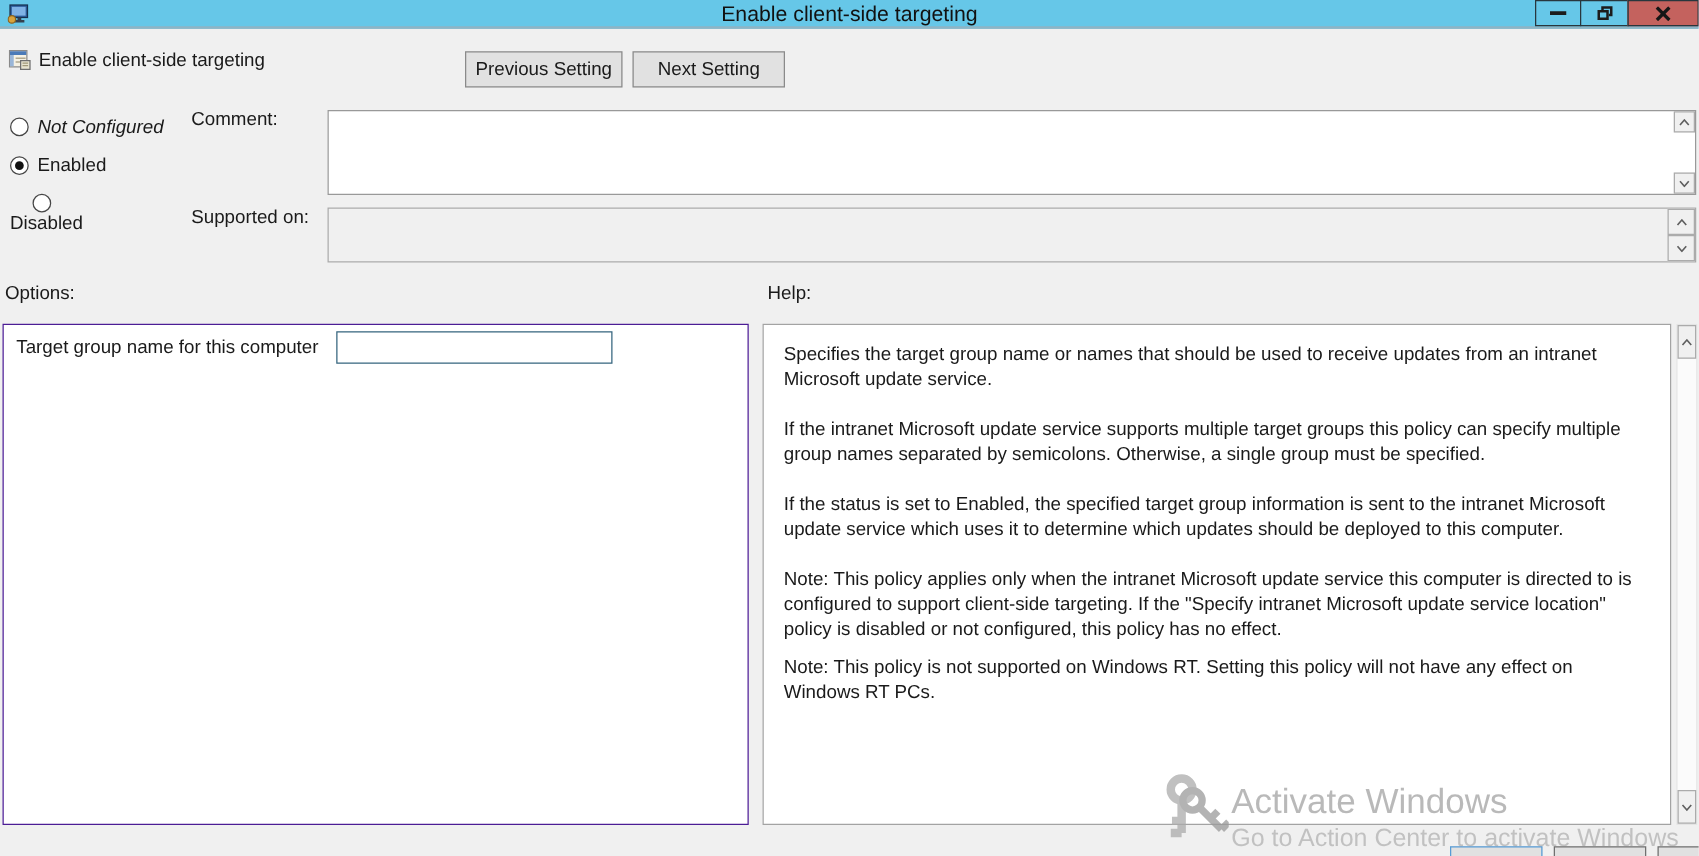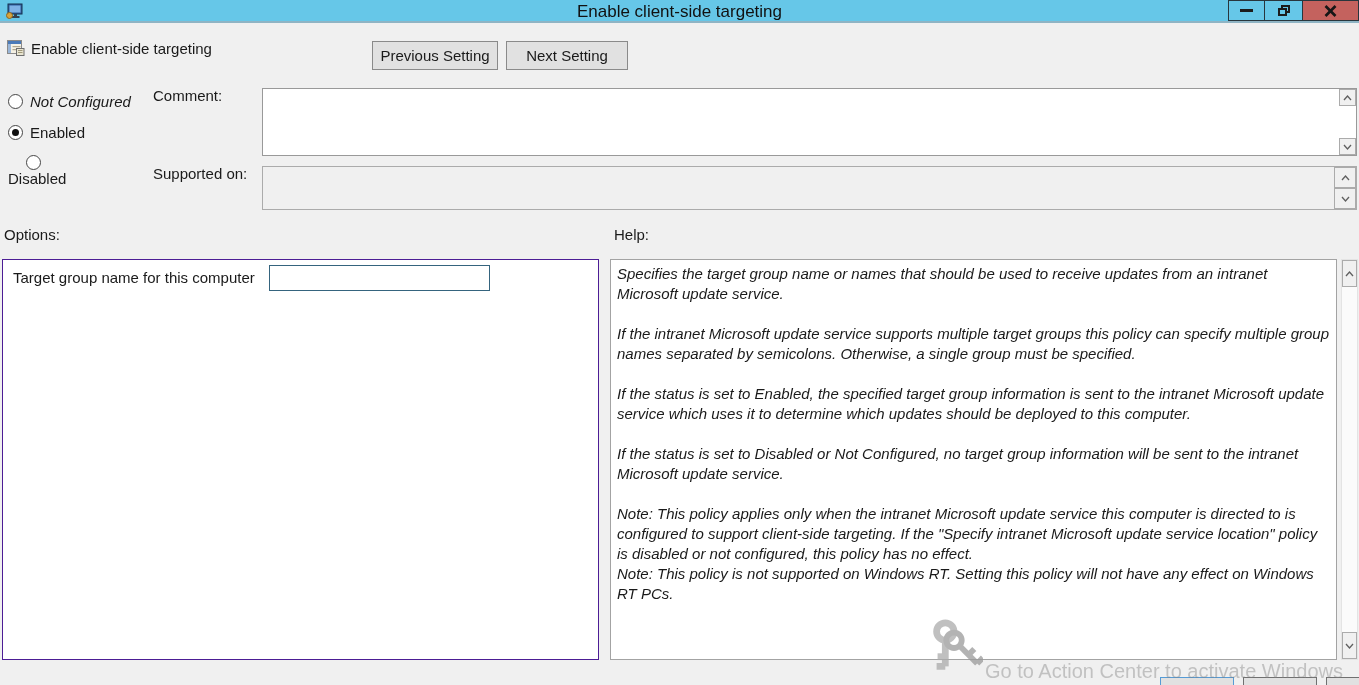--- a/index.html
+++ b/index.html
@@ -65,21 +65,21 @@
   .options-panel { position:absolute; left:2px; top:259px; width:597px; height:401px;
                    background:#fff; border:1px solid #4c1d95; }
   .target-label { position:absolute; left:10px; top:9px; font-size:15px; }
   .target-input { position:absolute; left:266px; top:5px; width:221px; height:26px;
                   border:1px solid #35647e; background:#fff; font-family:"Liberation Sans",sans-serif;
                   font-size:15px; padding:0 4px; outline:none; }
 
   .help-box { position:absolute; left:610px; top:259px; width:727px; height:401px;
               background:#fff; border:1px solid #a3a3a3; overflow:hidden;
               padding:4px 6px 0 6px; font-size:15px; line-height:20px; }
-  .help-box p { margin:0;font-style:italic; }
+  .help-box p { margin:10px; }
   .help-box p.gap { margin-bottom:20px; }
   .help-scroll { position:absolute; left:1341px; top:259px; width:17px; height:401px;
                  background:#fbfbfb; border:1px solid #e4e4e4; }
   .help-scroll .scroll-btn { width:15px; height:27px; }
   .help-scroll .scroll-btn.up { top:0; left:0; }
   .help-scroll .scroll-btn.down { bottom:0; left:0; }
 
   
   .foot-btn { position:absolute; top:677px; width:74px; height:30px; background:#e1e1e1;
               border:1px solid #707070; }
@@ -189,21 +189,20 @@
 
   <div class="options-panel">
     <div class="target-label">Target group name for this computer</div>
     <input class="target-input" type="text" value="" style="">
   </div>
 
   <div class="help-box">
     <p class="gap">Specifies the target group name or names that should be used to receive updates from an intranet Microsoft update service.</p>
     <p class="gap">If the intranet Microsoft update service supports multiple target groups this policy can specify multiple group names separated by semicolons. Otherwise, a single group must be specified.</p>
     <p class="gap">If the status is set to Enabled, the specified target group information is sent to the intranet Microsoft update service which uses it to determine which updates should be deployed to this computer.</p>
-    <p class="gap">If the status is set to Disabled or Not Configured, no target group information will be sent to the intranet Microsoft update service.</p>
     <p>Note: This policy applies only when the intranet Microsoft update service this computer is directed to is configured to support client-side targeting. If the "Specify intranet Microsoft update service location" policy is disabled or not configured, this policy has no effect.</p>
     <p>Note: This policy is not supported on Windows RT. Setting this policy will not have any effect on Windows RT PCs.</p>
   </div>
   <div class="help-scroll">
     <div class="scroll-btn up">
       <svg width="9" height="6" viewBox="0 0 9 6">
           <polyline points="1,5 4.5,1 8,5" fill="none" stroke="#5f5f5f" stroke-width="1.3"></polyline>
         </svg>
     </div>
     <div class="scroll-btn down">
@@ -225,16 +224,17 @@
         <path d="M21 40 L13 40"></path>
         <path d="M21 50 L12 50"></path>
       </g>
       <g fill="none" stroke="#9a9a9a" stroke-width="6">
         <circle cx="30" cy="23" r="8"></circle>
         <path d="M36 29 L54 47"></path>
         <path d="M45 38 L51 32"></path>
         <path d="M54 47 L60 41"></path>
       </g>
     </svg>
+    <div class="wm-line1">Activate Windows</div>
     <div class="wm-line2">Go to Action Center to activate Windows</div>
   </div>
 
 </div>
 
 </body></html>

